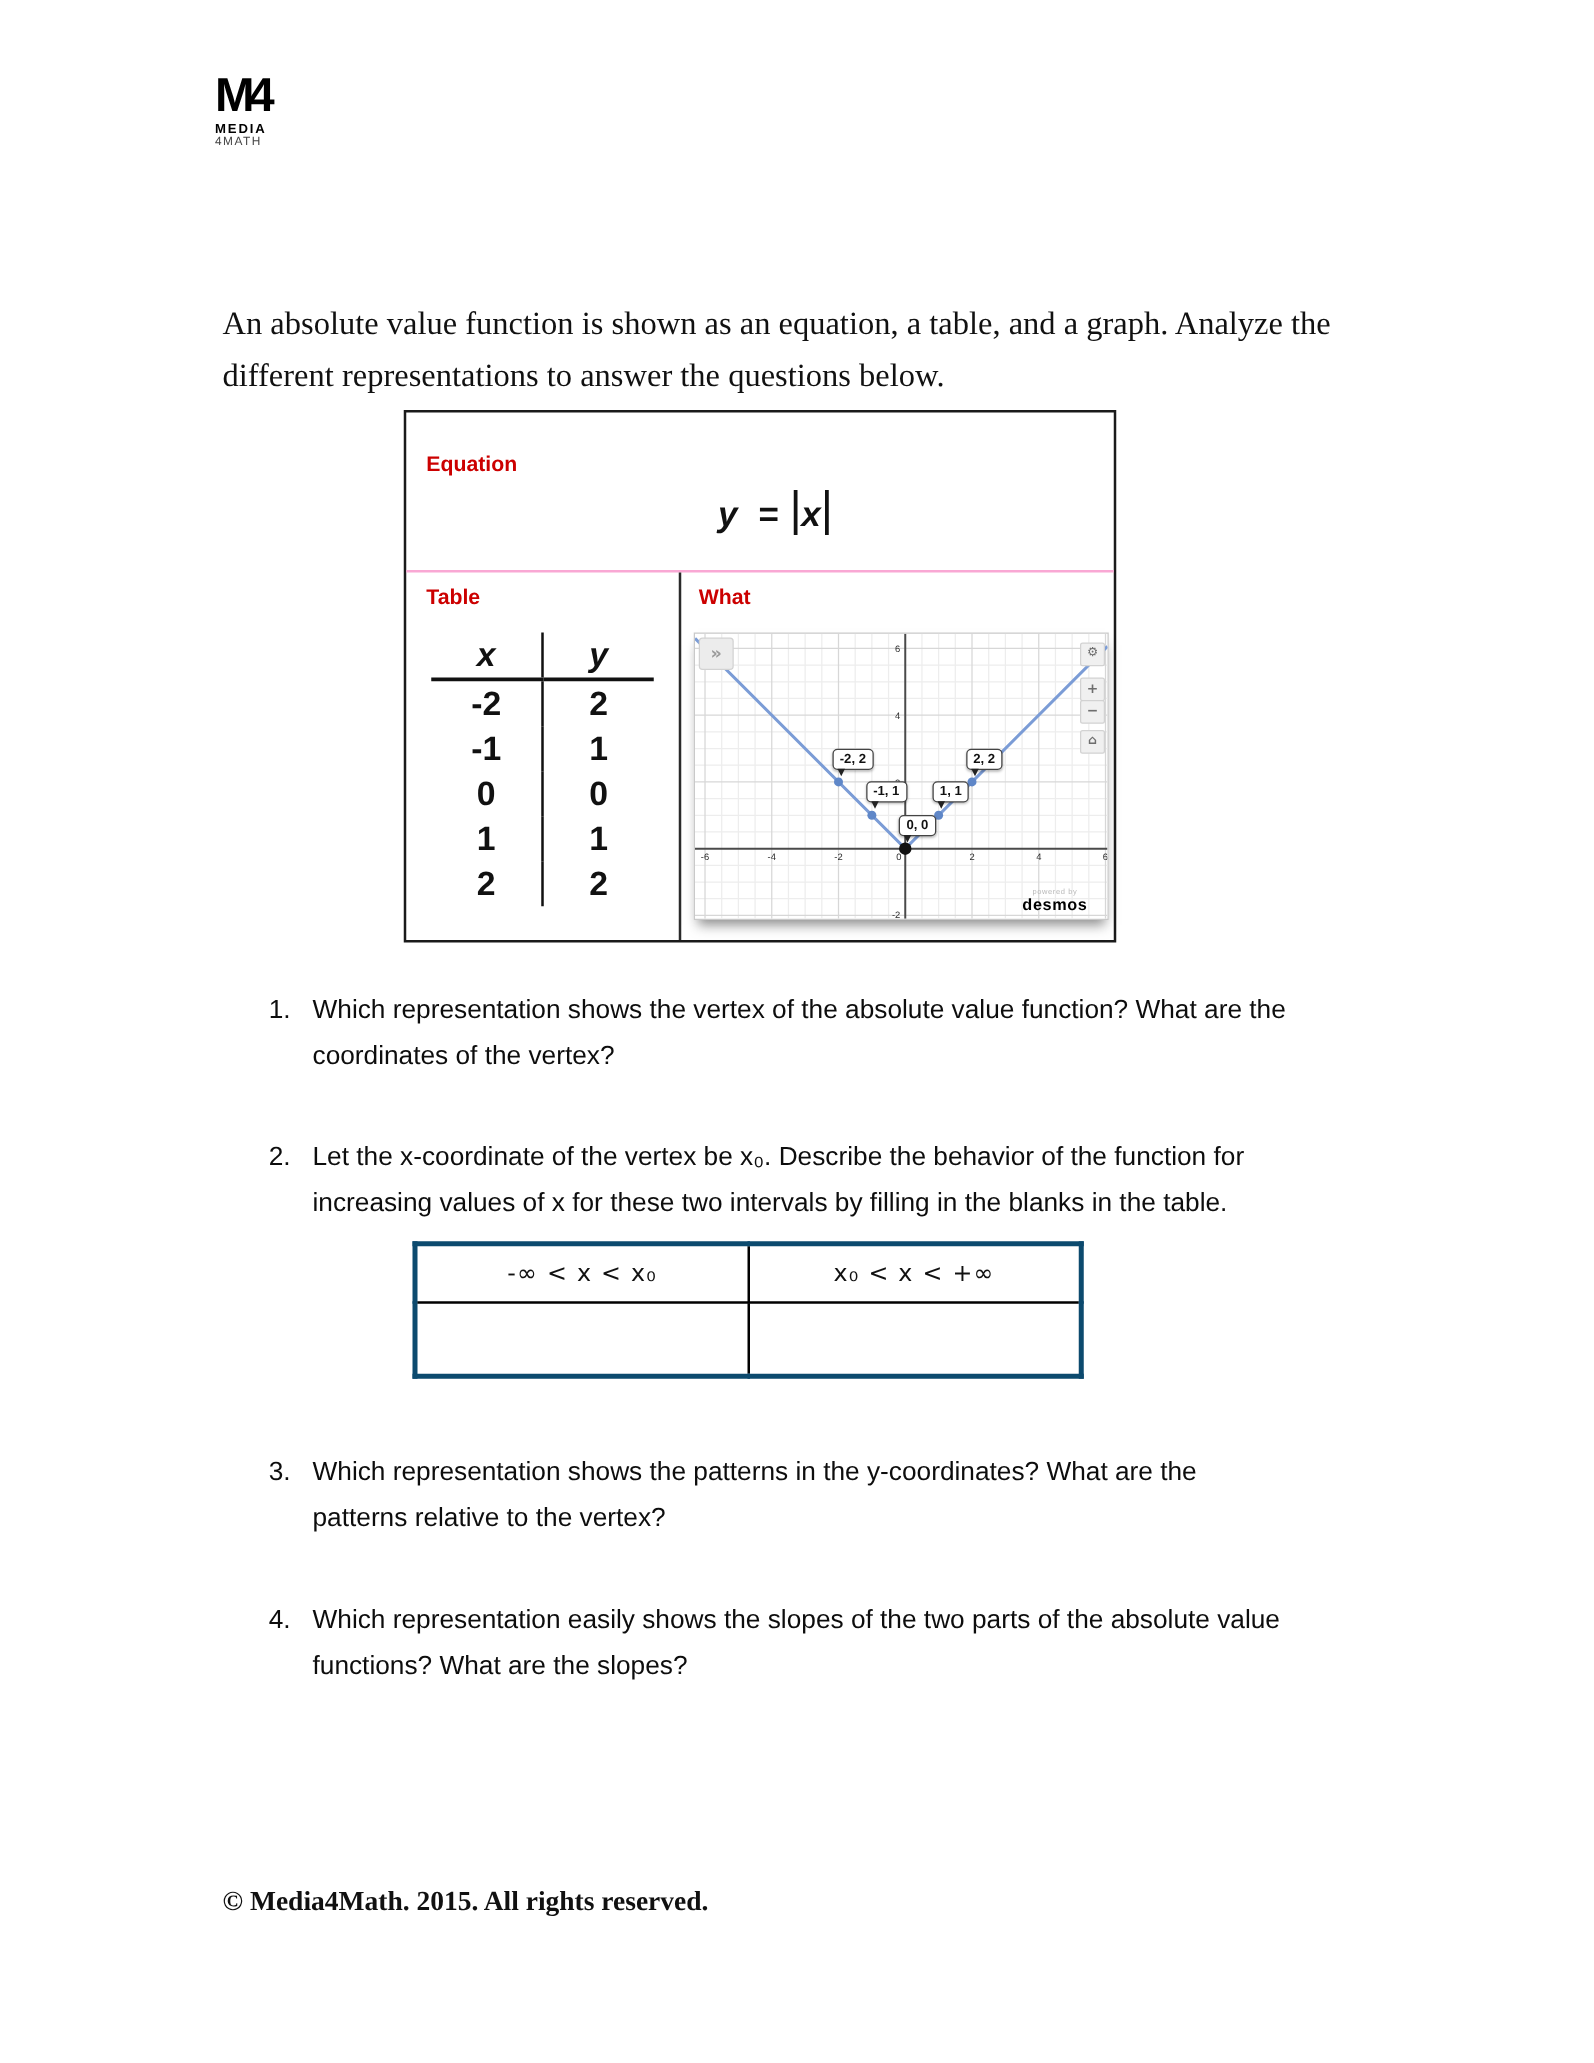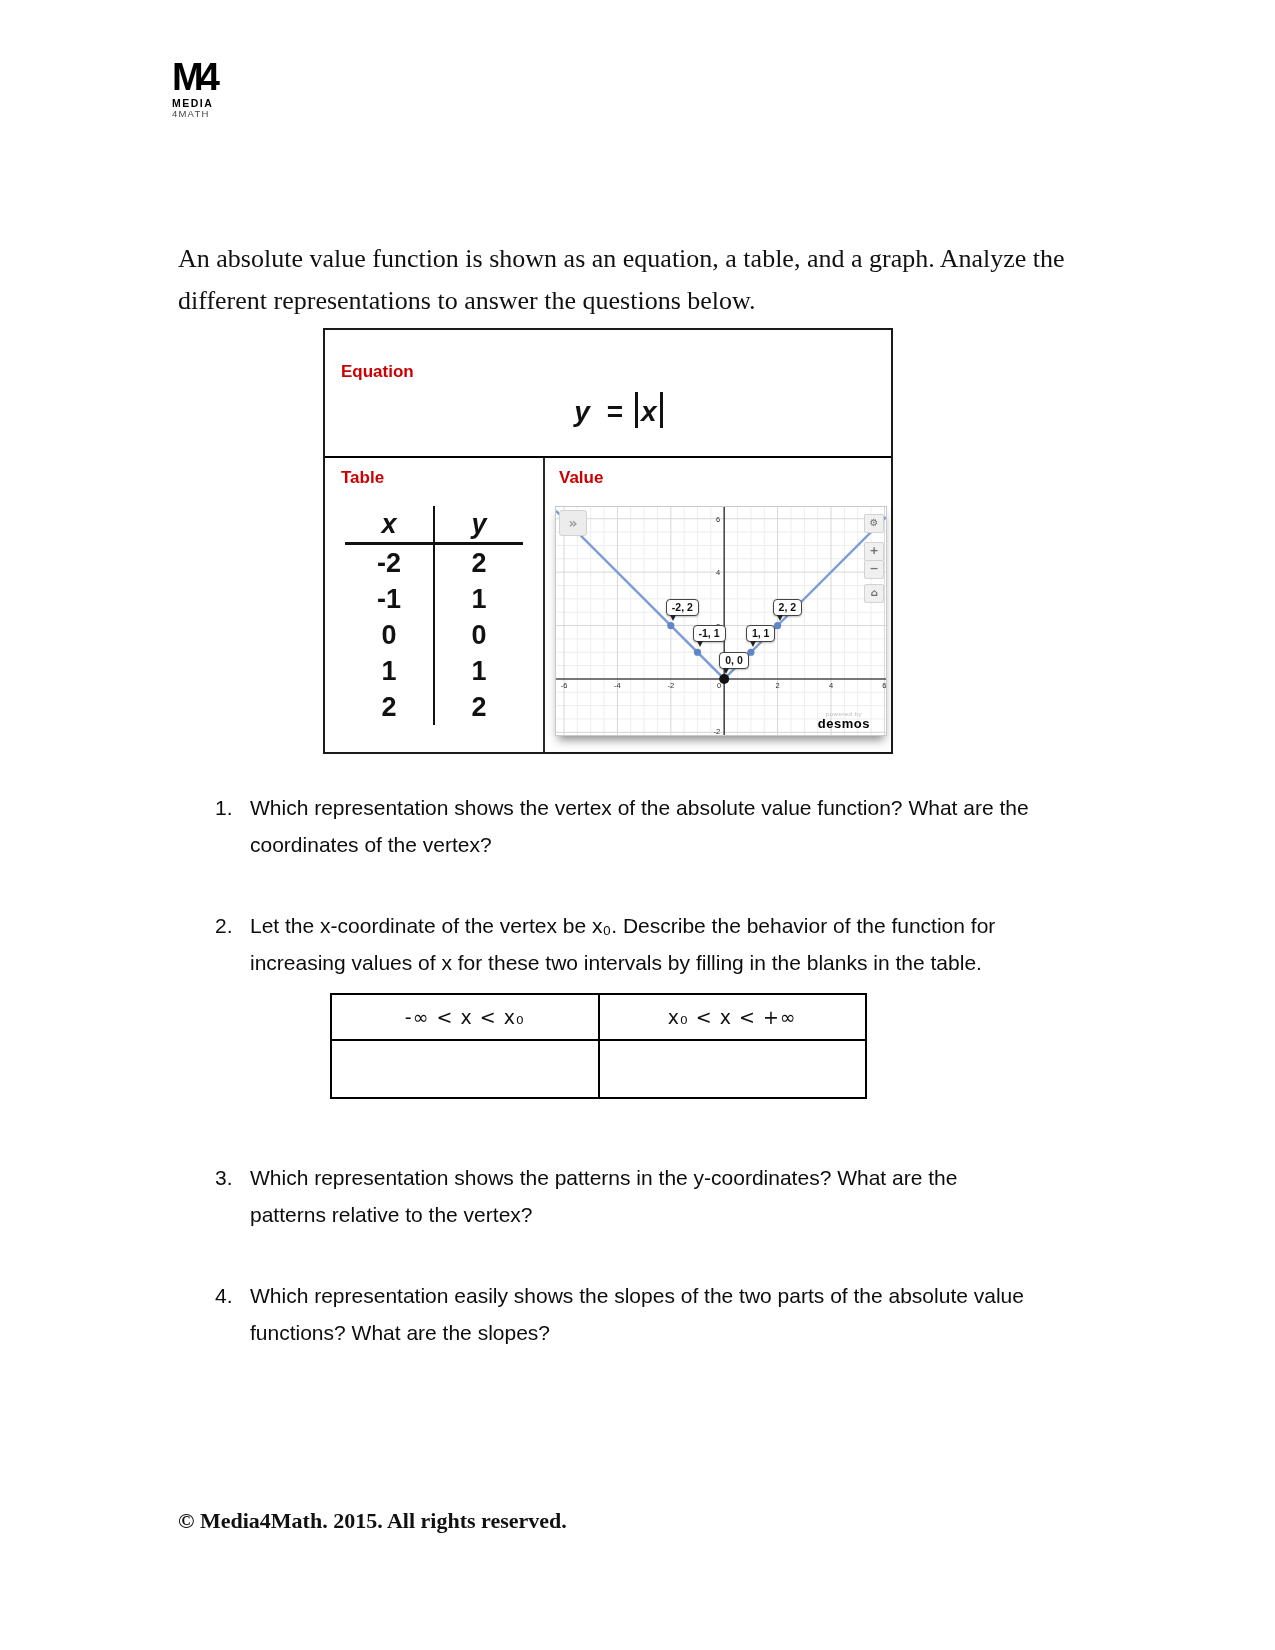--- a/index.html
+++ b/index.html
@@ -15,21 +15,21 @@
   .logo-line2{font-family:"Liberation Sans",sans-serif;font-weight:400;font-size:9.5px;
               letter-spacing:1.2px;color:#444;}
 
   .title{position:absolute;left:176px;top:104px;margin:0;font-size:40px;font-weight:700;
          line-height:1.35;font-family:"Liberation Serif",serif;}
   .intro{position:absolute;left:178px;top:238px;margin:0;font-size:26px;line-height:1.62;width:900px;}
 
   
   .figure{position:absolute;left:323px;top:328px;width:566px;height:422px;border:2px solid #1a1a1a;background:#fff;}
   .section-label{font-family:"Liberation Sans",sans-serif;font-weight:700;font-size:17px;color:#cc0000;}
-  .eq-cell{position:absolute;left:0;top:0;right:0;height:126px;border-bottom:2px solid #000000;}
+  .eq-cell{position:absolute;left:0;top:0;right:0;height:126px;border-bottom:2px solid #f9a8d4;}
   .eq-cell .section-label{position:absolute;left:16px;top:32px;}
   .equation{position:absolute;left:0;right:0;top:62px;text-align:center;
             font-family:"Liberation Sans",sans-serif;font-size:28px;font-weight:700;padding-left:24px;}
   .ev{font-style:italic;}
   .erel{font-style:normal;margin:0 9px;}
   .abs-bar{display:inline-block;width:3px;height:36px;background:#111;vertical-align:-7px;margin:0 3px;}
 
   .table-cell{position:absolute;left:0;top:128px;width:218px;bottom:0;border-right:2px solid #2a2a2a;}
   .table-cell .section-label{position:absolute;left:16px;top:10px;}
   .xy-table{border-collapse:collapse;font-family:"Liberation Sans",sans-serif;font-weight:700;
@@ -65,21 +65,21 @@
   .callout::after{content:"";position:absolute;left:3px;top:100%;width:0;height:0;
                   border:3.5px solid transparent;border-top:6px solid #222;}
 
   
   .q{position:absolute;left:215px;display:flex;font-family:"Liberation Sans","DejaVu Sans",sans-serif;
      font-size:21px;line-height:1.76;color:#0d0d0d;}
   .qnum{width:35px;flex:none;}
   .qtext{width:788px;}
 
   
-  .interval-table{position:absolute;left:330px;top:993px;width:537px;border:2px solid #0c4a6e;border-collapse:collapse;}
+  .interval-table{position:absolute;left:330px;top:993px;width:537px;border:4px solid #0c4a6e;border-collapse:collapse;}
   .interval-table th{width:50%;height:42px;border:2px solid #000;font-family:"DejaVu Sans","Liberation Sans",sans-serif;
                      font-weight:400;font-size:19px;letter-spacing:1px;text-align:center;}
   .interval-table td{height:54px;border:2px solid #000;}
 
   .footer{position:absolute;left:178px;top:1508px;font-size:22px;font-weight:bold;}
 </style>
 </head>
 <body>
 
 <div class="page">
@@ -134,21 +134,21 @@
             </tr>
             <tr>
               <td>2</td>
               <td>2</td>
             </tr>
           </tbody>
       </table>
     </div>
 
     <div class="graph-cell">
-      <div class="section-label">Value</div>
+      <div class="section-label">What</div>
       <div class="graph-shot" id="graphShot">
         <svg id="graphSvg" width="330" height="228" viewBox="0 0 330 228">
             <line x1="21.359223300970868" y1="0" x2="21.359223300970868" y2="228" stroke="#ededed" stroke-width="1"></line>
             <line x1="34.70873786407766" y1="0" x2="34.70873786407766" y2="228" stroke="#ededed" stroke-width="1"></line>
             <line x1="48.05825242718446" y1="0" x2="48.05825242718446" y2="228" stroke="#ededed" stroke-width="1"></line>
             <line x1="74.75728155339806" y1="0" x2="74.75728155339806" y2="228" stroke="#ededed" stroke-width="1"></line>
             <line x1="88.10679611650485" y1="0" x2="88.10679611650485" y2="228" stroke="#ededed" stroke-width="1"></line>
             <line x1="101.45631067961165" y1="0" x2="101.45631067961165" y2="228" stroke="#ededed" stroke-width="1"></line>
             <line x1="128.15533980582524" y1="0" x2="128.15533980582524" y2="228" stroke="#ededed" stroke-width="1"></line>
             <line x1="141.50485436893203" y1="0" x2="141.50485436893203" y2="228" stroke="#ededed" stroke-width="1"></line>

